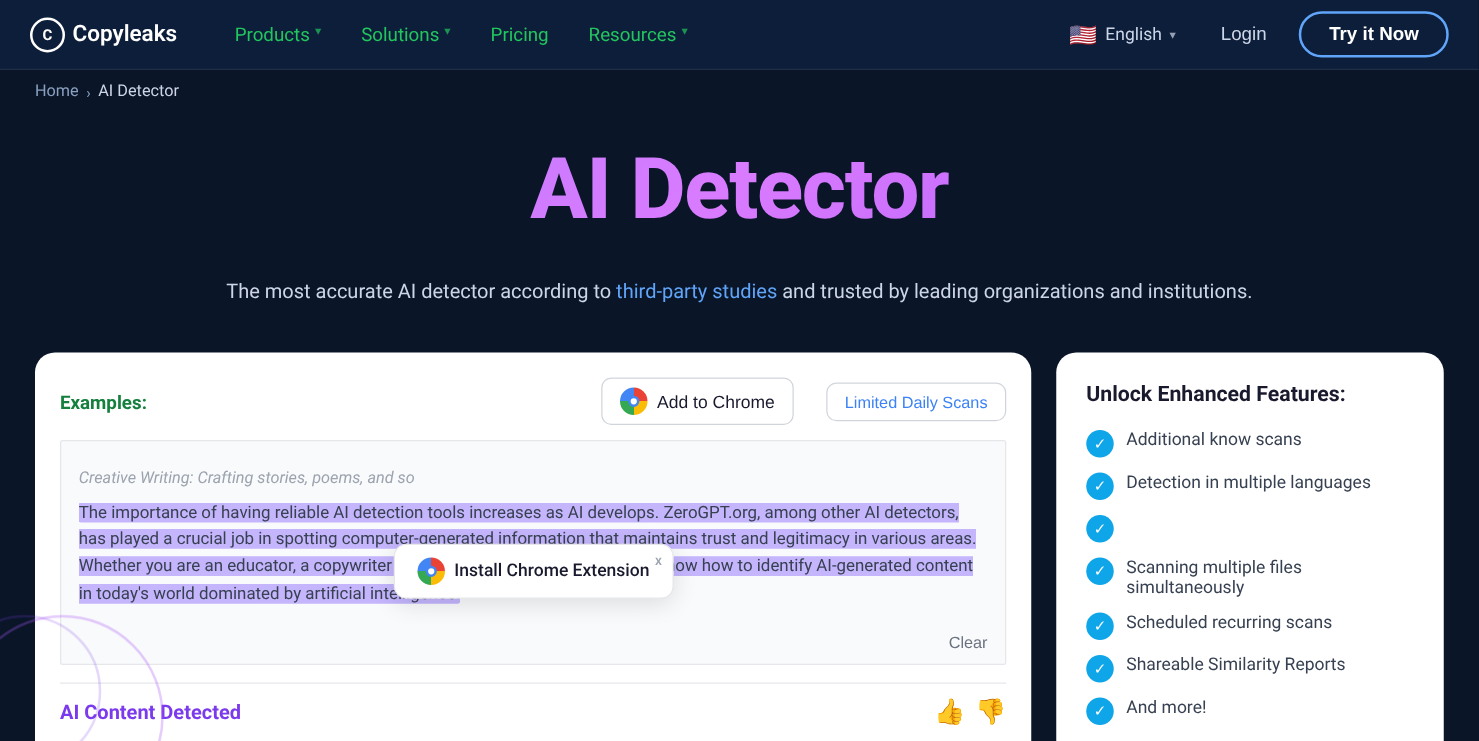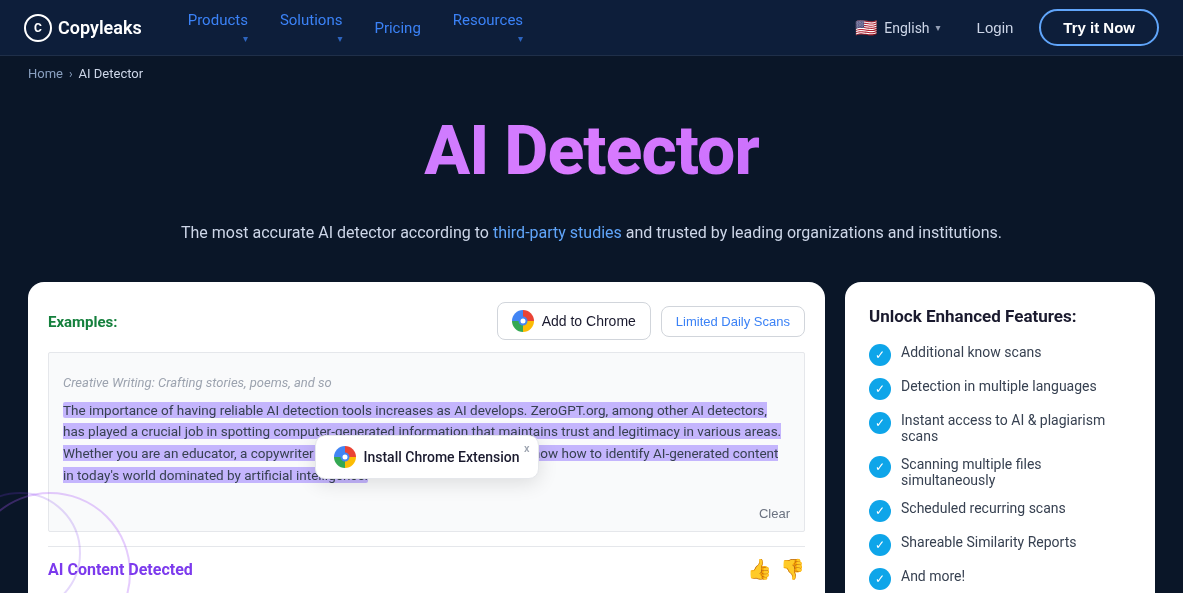--- a/index.html
+++ b/index.html
@@ -47,30 +47,29 @@
       font-size: 18px;
       font-weight: 600;
     }
     .nav-items {
       display: flex;
       align-items: center;
       gap: 4px;
       flex: 1;
     }
     .nav-item {
-      color: #3b82f6;
+      color: #22c55e;
       font-size: 15px;
       padding: 8px 14px;
       cursor: pointer;
       display: flex;
-      align-items: flex-end;
+      align-items: flex-start;
       gap: 4px;
       border-radius: 4px;
       white-space: nowrap;
-      flex-direction: column;
     }
     .nav-chevron {
       font-size: 10px;
       opacity: 0.7;
     }
     .nav-right {
       display: flex;
       align-items: center;
       gap: 12px;
     }
@@ -177,21 +176,21 @@
       margin-top: 4px;
     }
     .example-tab {
       font-size: 14px;
       color: #3b82f6;
       cursor: pointer;
       font-weight: 500;
     }
     .detector-actions {
       display: flex;
-      gap: 10px;
+      gap: 26px;
       align-items: center;
     }
     .add-chrome-btn {
       display: flex;
       align-items: center;
       gap: 8px;
       border: 1.5px solid #d1d5db;
       border-radius: 8px;
       padding: 7px 14px;
       font-size: 14px;
@@ -485,21 +484,20 @@
       <div class="feature-item">
         <div class="feature-check">✓</div>
         <span>Additional know scans</span>
       </div>
       <div class="feature-item">
         <div class="feature-check">✓</div>
         <span>Detection in multiple languages</span>
       </div>
       <div class="feature-item">
         <div class="feature-check">✓</div>
-        <span>Instant access to AI &amp; plagiarism scans</span>
       </div>
       <div class="feature-item">
         <div class="feature-check">✓</div>
         <span>Scanning multiple files simultaneously</span>
       </div>
       <div class="feature-item">
         <div class="feature-check">✓</div>
         <span>Scheduled recurring scans</span>
       </div>
       <div class="feature-item">

